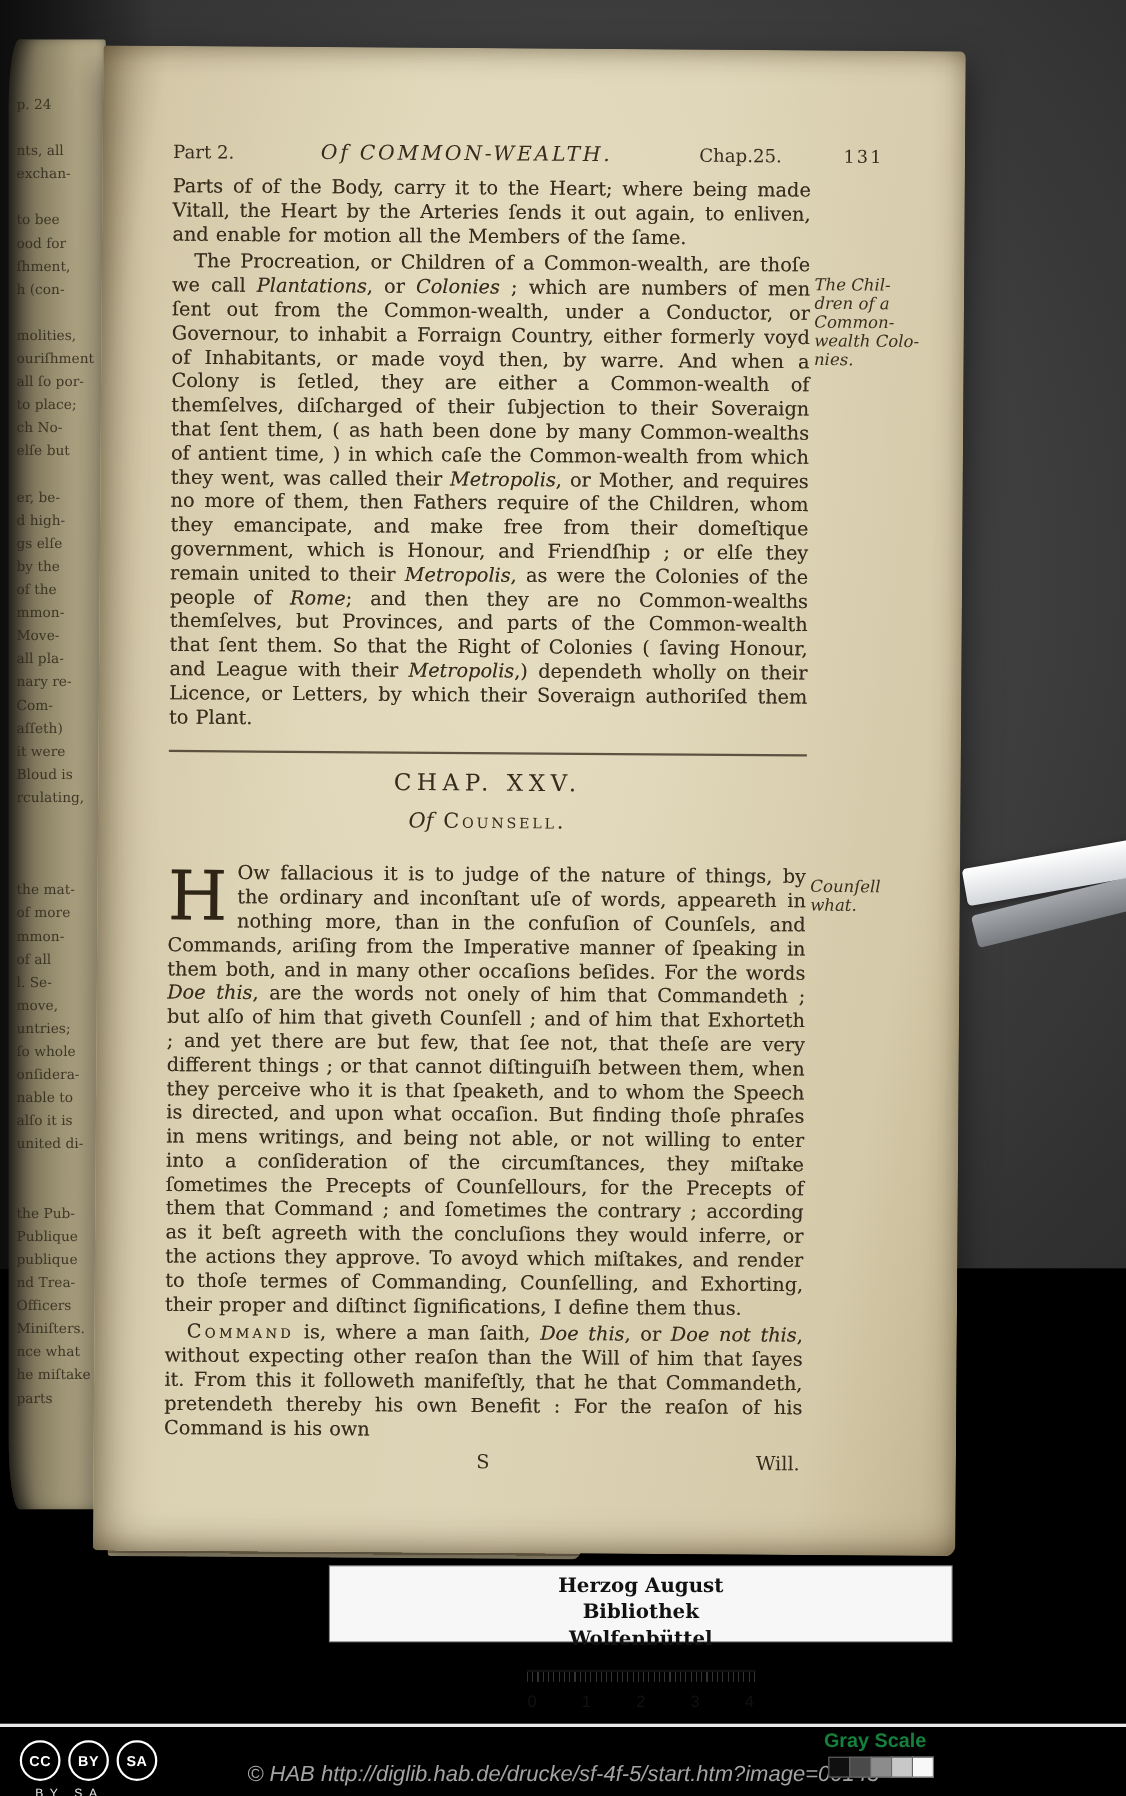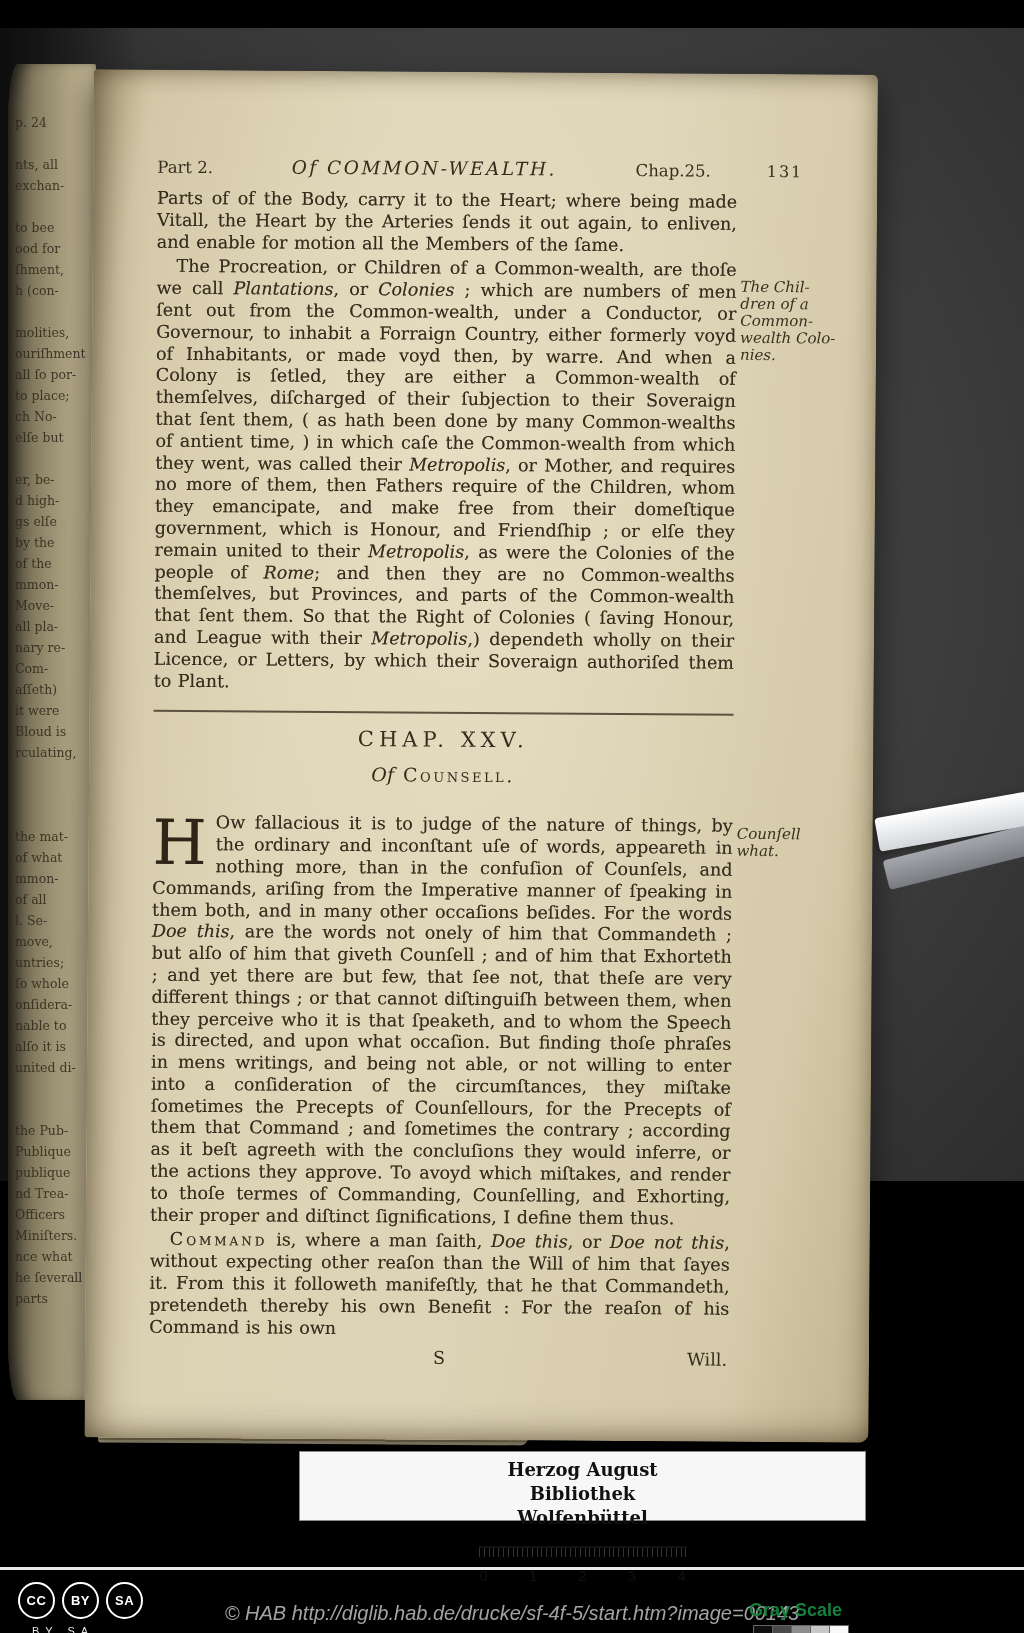--- a/index.html
+++ b/index.html
@@ -2,21 +2,21 @@
 <html><head>
 <meta charset="utf-8">
 <style>
   * { margin:0; padding:0; box-sizing:border-box; }
   html,body { width:1024px; height:1633px; }
   body { background:#000; font-family:"DejaVu Serif","Liberation Serif",serif; }
   .stage { position:relative; width:1024px; height:1633px; overflow:hidden; }
 
   
   .photo { position:absolute; left:0; top:0; width:1024px; height:1153px;
-    background: radial-gradient(ellipse at 52% 45%, #4a4a4a 0%, #3d3d3d 55%, #2c2c2c 100%); margin-top: 28px; }
+    background: radial-gradient(ellipse at 52% 45%, #4a4a4a 0%, #3d3d3d 55%, #2c2c2c 100%); }
   .left-cover { position:absolute; left:0; top:0; bottom:0; width:140px;
     background: linear-gradient(90deg, #0d0d0d 0%, #161616 30%, rgba(22,22,22,0) 100%); }
 
   
   .page-edge { position:absolute; left:8px; top:36px; width:88px; height:1336px;
     background: linear-gradient(90deg, #4e483a 0%, #837a5f 28%, #aea océ37%, #b2a785 70%, #c0b494 100%);
     background: linear-gradient(90deg, #4e483a 0%, #837a5f 28%, #b2a785 70%, #c0b494 100%);
     border-radius: 10px 2px 2px 10px / 60px 2px 2px 60px;
     box-shadow: inset 14px 0 18px -10px rgba(0,0,0,.75), inset -4px 0 8px -4px rgba(0,0,0,.35); }
   .edge-frags { padding:48px 0 0 7px; }
@@ -153,41 +153,41 @@
           <span class="edge-frag">nary re-</span>
           <span class="edge-frag">Com-</span>
           <span class="edge-frag">aſſeth)</span>
           <span class="edge-frag">it were</span>
           <span class="edge-frag">Bloud is</span>
           <span class="edge-frag">rculating,</span>
           <span class="edge-frag"></span>
           <span class="edge-frag"></span>
           <span class="edge-frag"></span>
           <span class="edge-frag">the mat-</span>
-          <span class="edge-frag">of what</span>
+          <span class="edge-frag">of more</span>
           <span class="edge-frag">mmon-</span>
           <span class="edge-frag">of all</span>
           <span class="edge-frag">l. Se-</span>
           <span class="edge-frag">move,</span>
           <span class="edge-frag">untries;</span>
           <span class="edge-frag">ſo whole</span>
           <span class="edge-frag">onſidera-</span>
           <span class="edge-frag">nable to</span>
           <span class="edge-frag">alſo it is</span>
           <span class="edge-frag">united di-</span>
           <span class="edge-frag"></span>
           <span class="edge-frag"></span>
           <span class="edge-frag">the Pub-</span>
           <span class="edge-frag">Publique</span>
           <span class="edge-frag">publique</span>
           <span class="edge-frag">nd Trea-</span>
           <span class="edge-frag">Officers</span>
           <span class="edge-frag">Miniſters.</span>
           <span class="edge-frag">nce what</span>
-          <span class="edge-frag">he ſeverall</span>
+          <span class="edge-frag">he miſtake</span>
           <span class="edge-frag">parts</span>
         </div>
     </div>
 
     <div class="page-stack"></div>
 
     <div class="page">
       <div class="header">
         <span class="part">Part 2.</span>
         <span class="running-title">Of COMMON-WEALTH.</span>

